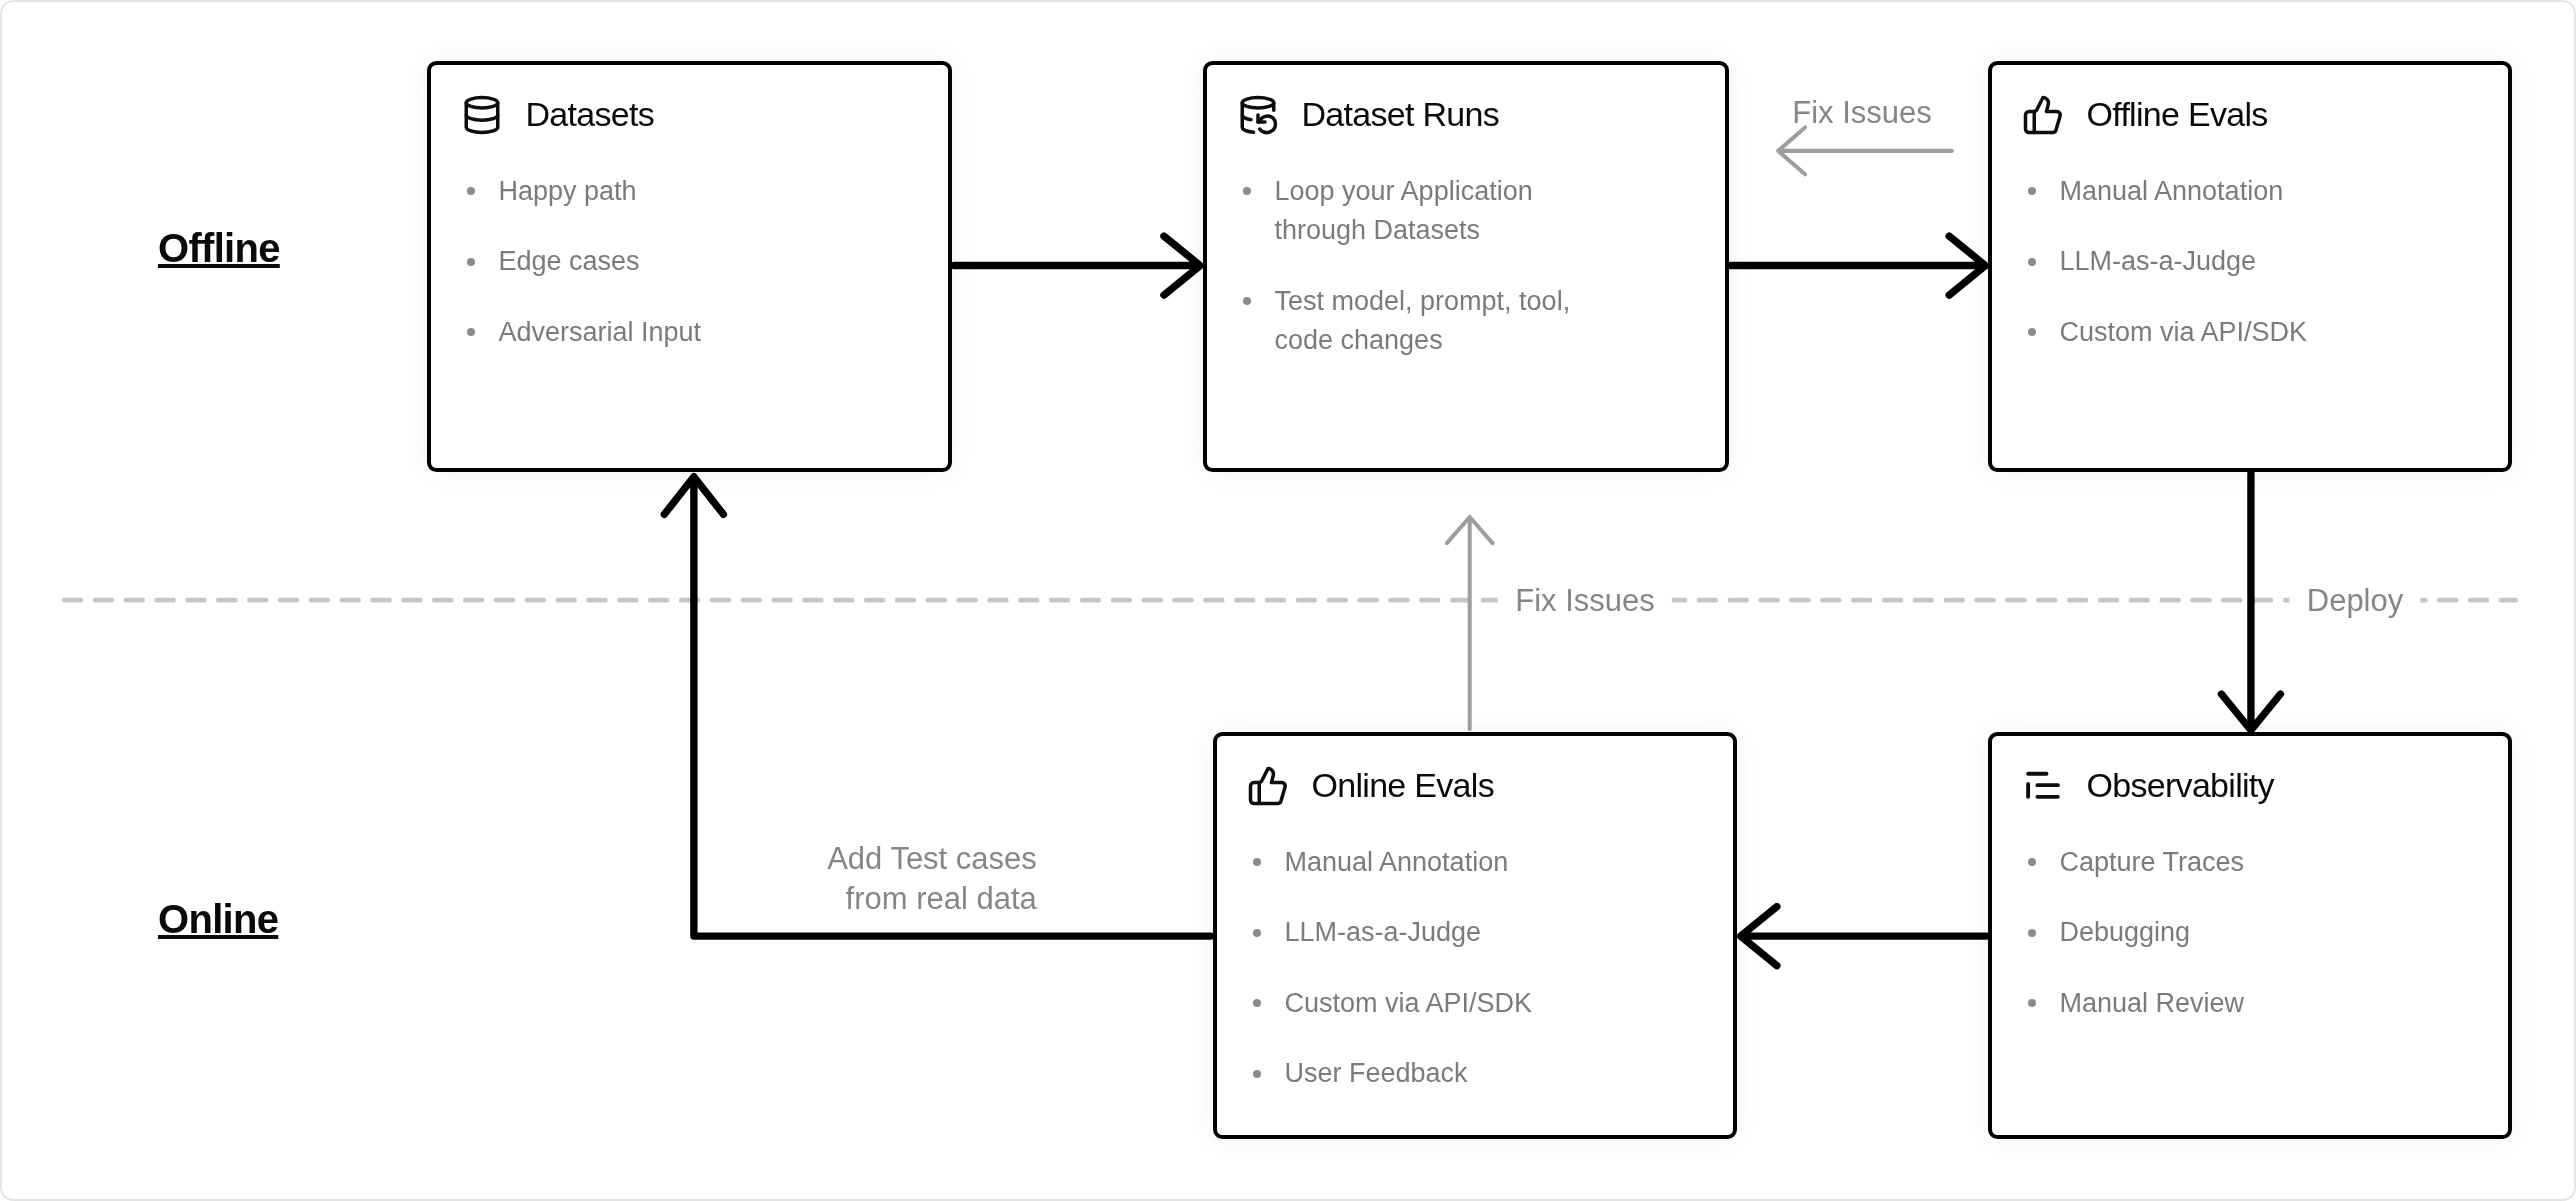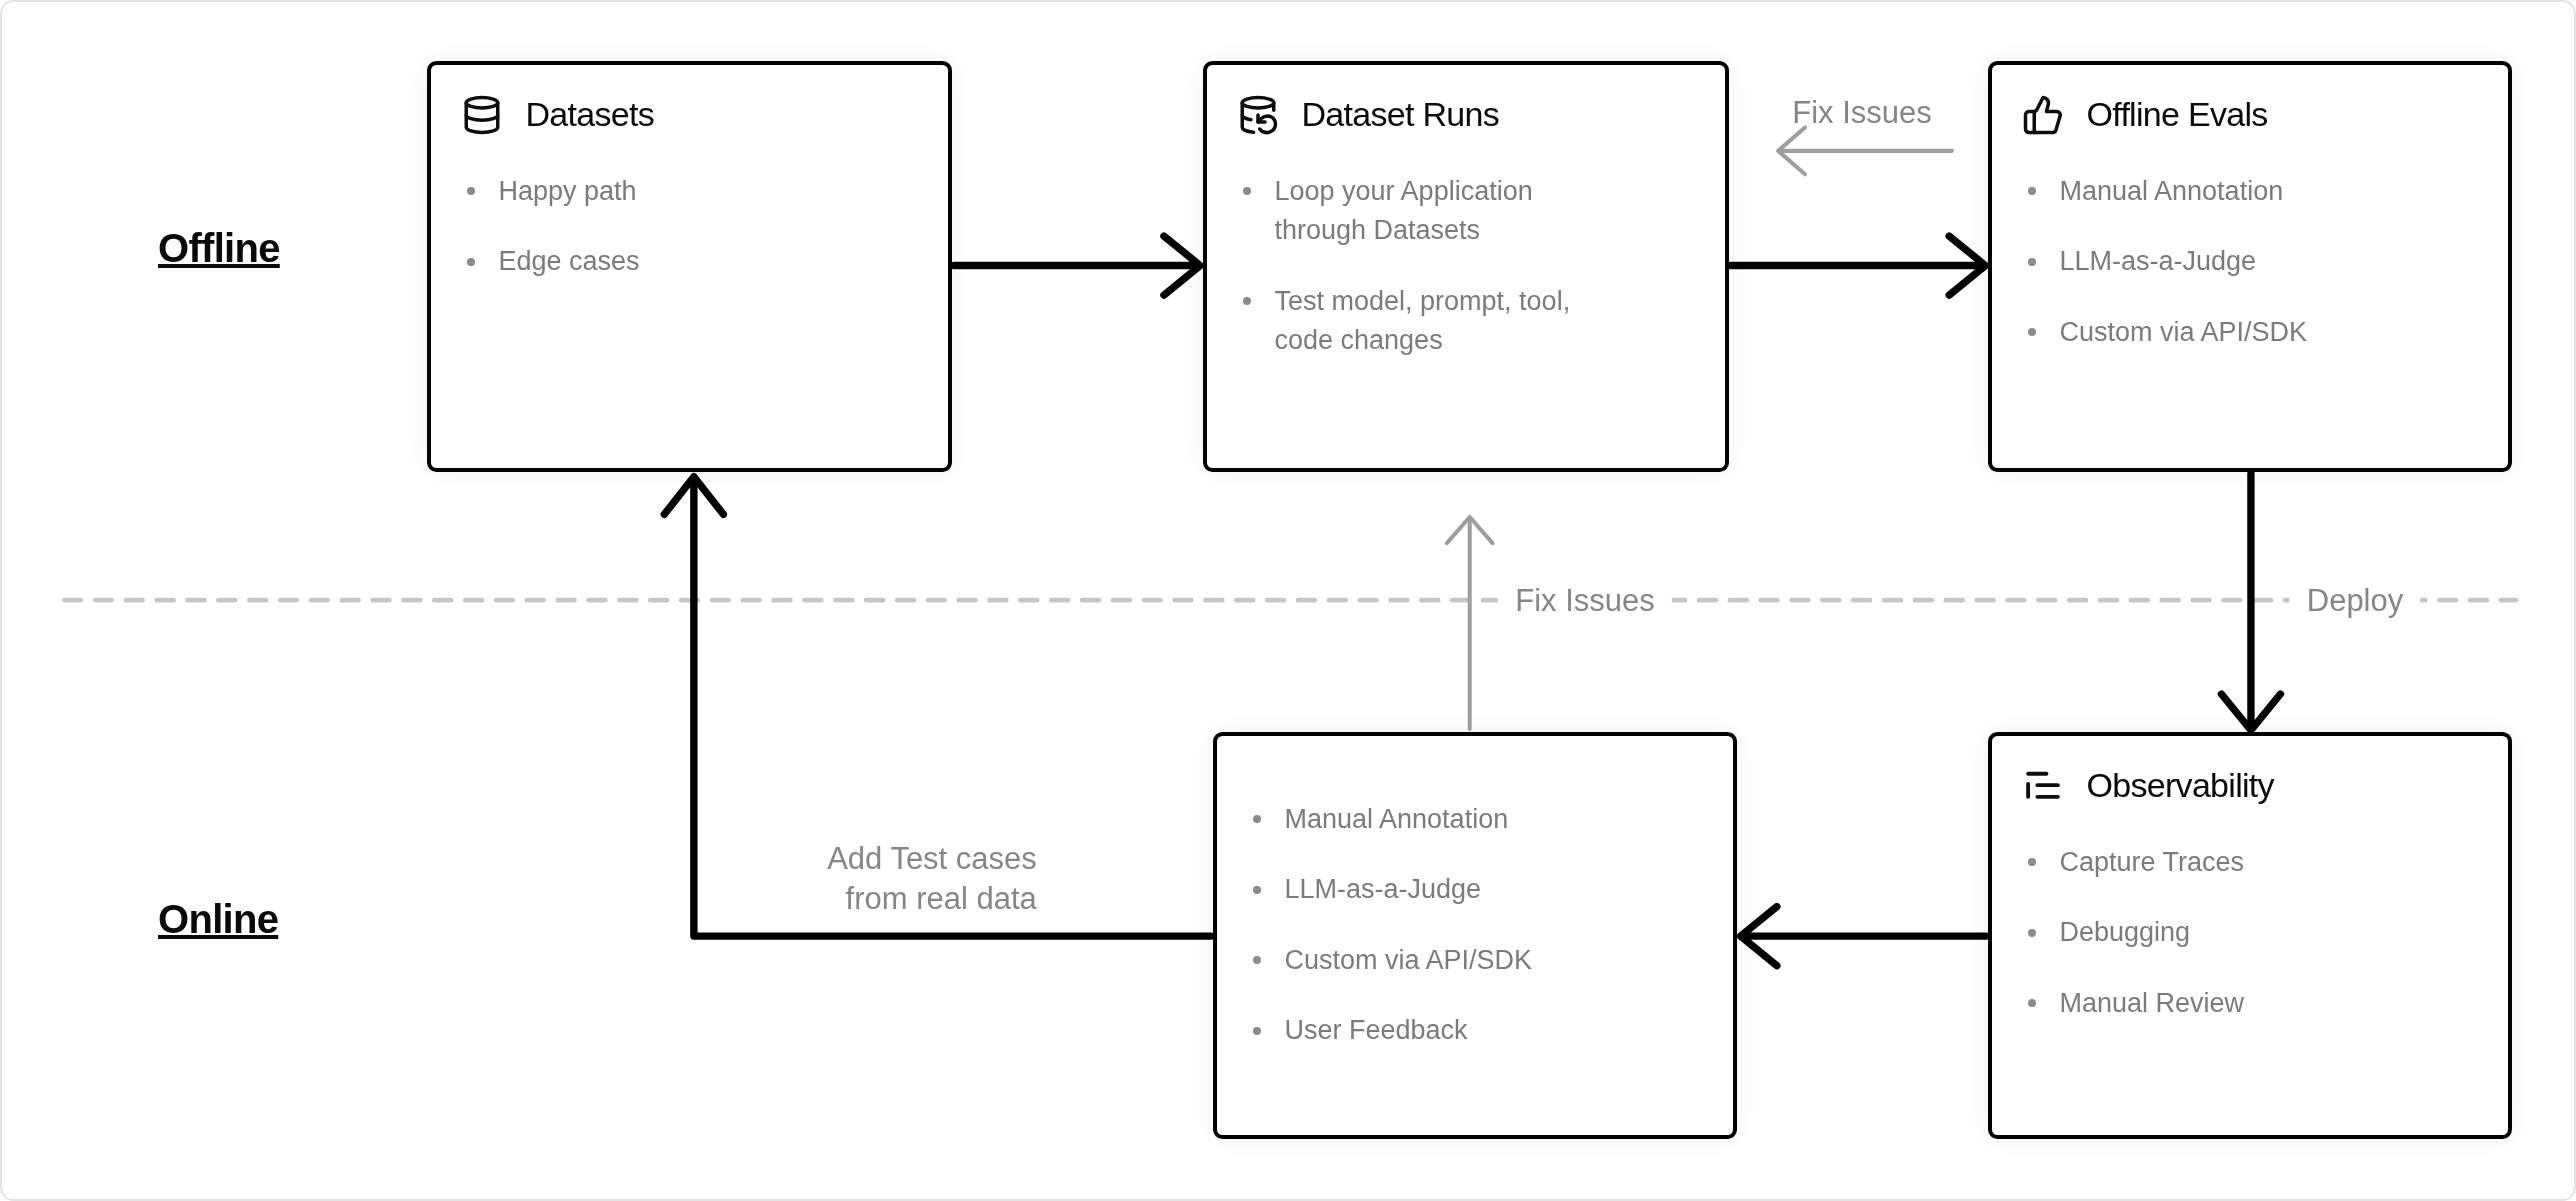--- a/index.html
+++ b/index.html
@@ -103,20 +103,21 @@
           <ellipse cx="12" cy="5" rx="9" ry="3"></ellipse>
           <path d="M3 5V19A9 3 0 0 0 21 19V5"></path>
           <path d="M3 12A9 3 0 0 0 21 12"></path>
         </svg>
       </span>
       <span class="node-title">Datasets</span>
     </div>
     <ul class="node-items">
         <li>Happy path</li>
         <li>Edge cases</li>
+        <li>Adversarial Input</li>
       </ul>
   </div>
 
   <div class="node" style="left:1201px;top:59px;width:526px;height:411px;">
     <div class="node-header">
       <span class="node-icon">
         <svg viewBox="0 0 24 24" stroke="currentColor" stroke-width="2" stroke-linecap="round" stroke-linejoin="round" fill="none">
           <ellipse cx="12" cy="5" rx="9" ry="3"></ellipse>
           <path d="M3 12a9 3 0 0 0 5 2.69"></path>
           <path d="M21 9.3V5"></path>
@@ -146,20 +147,29 @@
       <span class="node-title">Offline Evals</span>
     </div>
     <ul class="node-items">
         <li>Manual Annotation</li>
         <li>LLM-as-a-Judge</li>
         <li>Custom via API/SDK</li>
       </ul>
   </div>
 
   <div class="node" style="left:1211px;top:730px;width:524px;height:407px;">
+    <div class="node-header">
+      <span class="node-icon">
+        <svg viewBox="0 0 24 24" stroke="currentColor" stroke-width="2" stroke-linecap="round" stroke-linejoin="round" fill="none">
+          <path d="M7 10v12"></path>
+          <path d="M15 5.88 14 10h5.83a2 2 0 0 1 1.92 2.56l-2.33 8A2 2 0 0 1 17.5 22H4a2 2 0 0 1-2-2v-8a2 2 0 0 1 2-2h2.76a2 2 0 0 0 1.79-1.11L12 2a3.13 3.13 0 0 1 3 3.88Z"></path>
+        </svg>
+      </span>
+      <span class="node-title">Online Evals</span>
+    </div>
     <ul class="node-items">
         <li>Manual Annotation</li>
         <li>LLM-as-a-Judge</li>
         <li>Custom via API/SDK</li>
         <li>User Feedback</li>
       </ul>
   </div>
 
   <div class="node" style="left:1986px;top:730px;width:524px;height:407px;">
     <div class="node-header">

